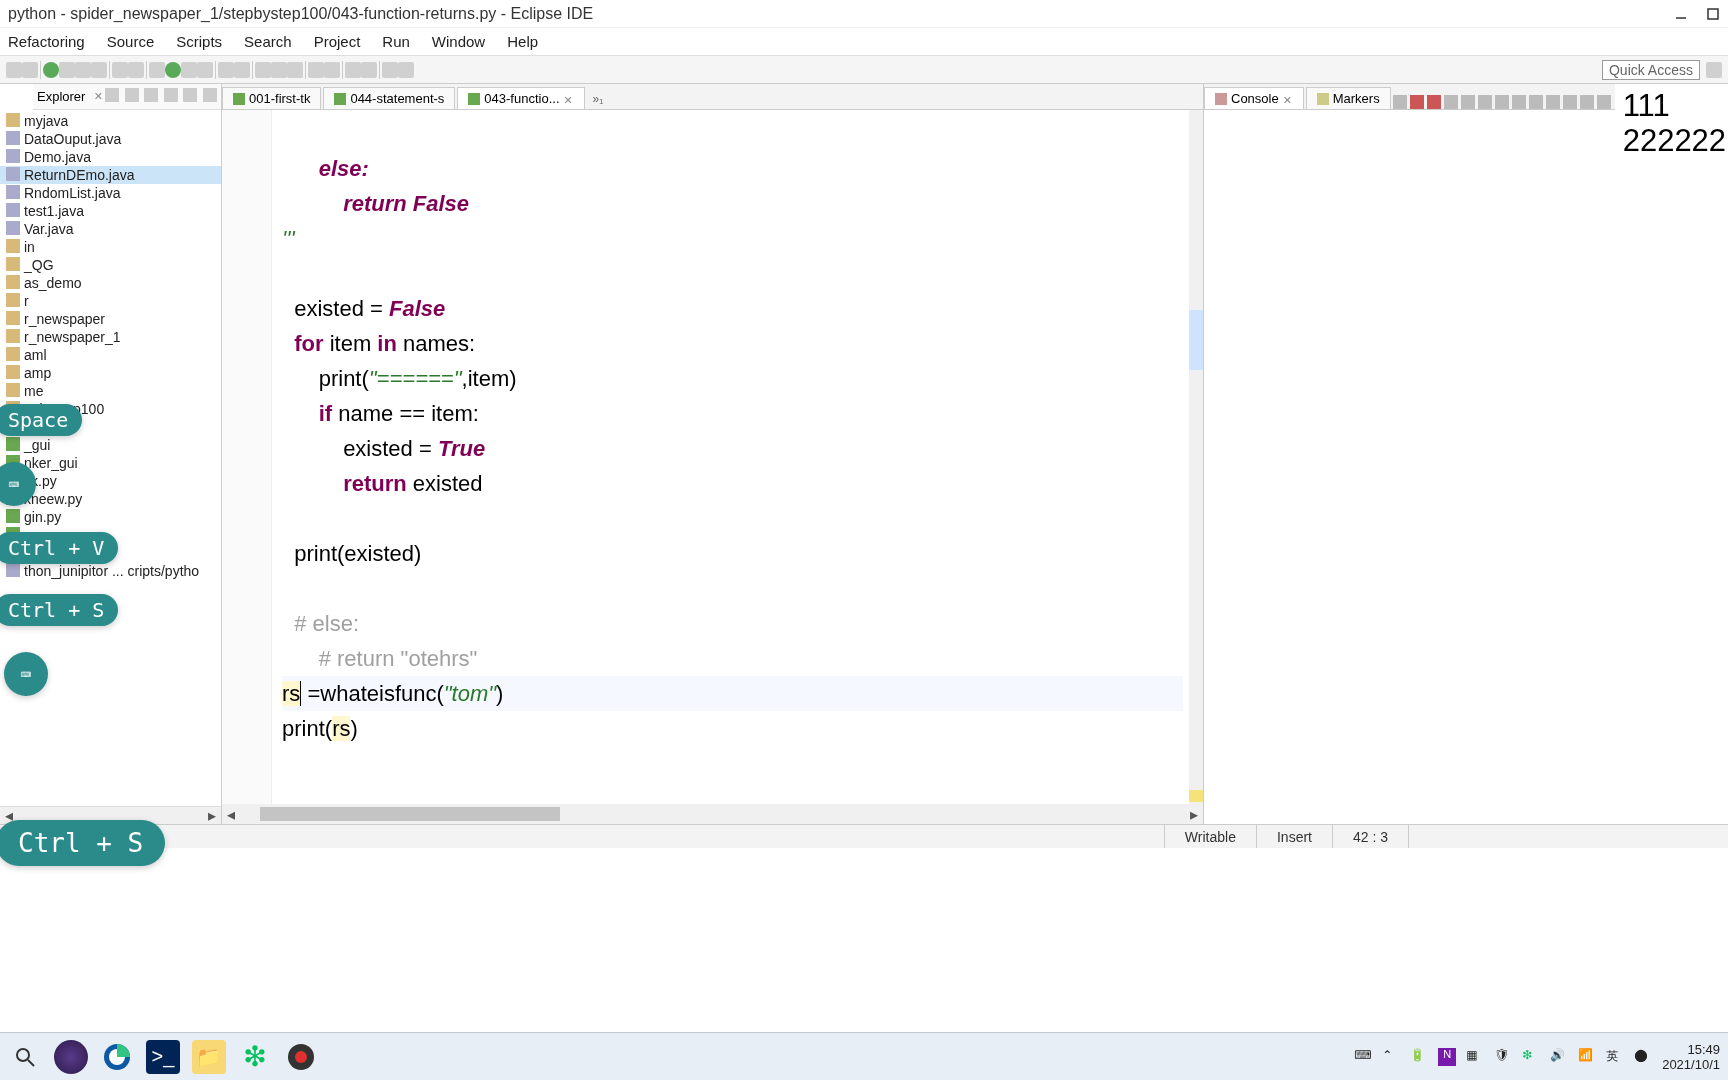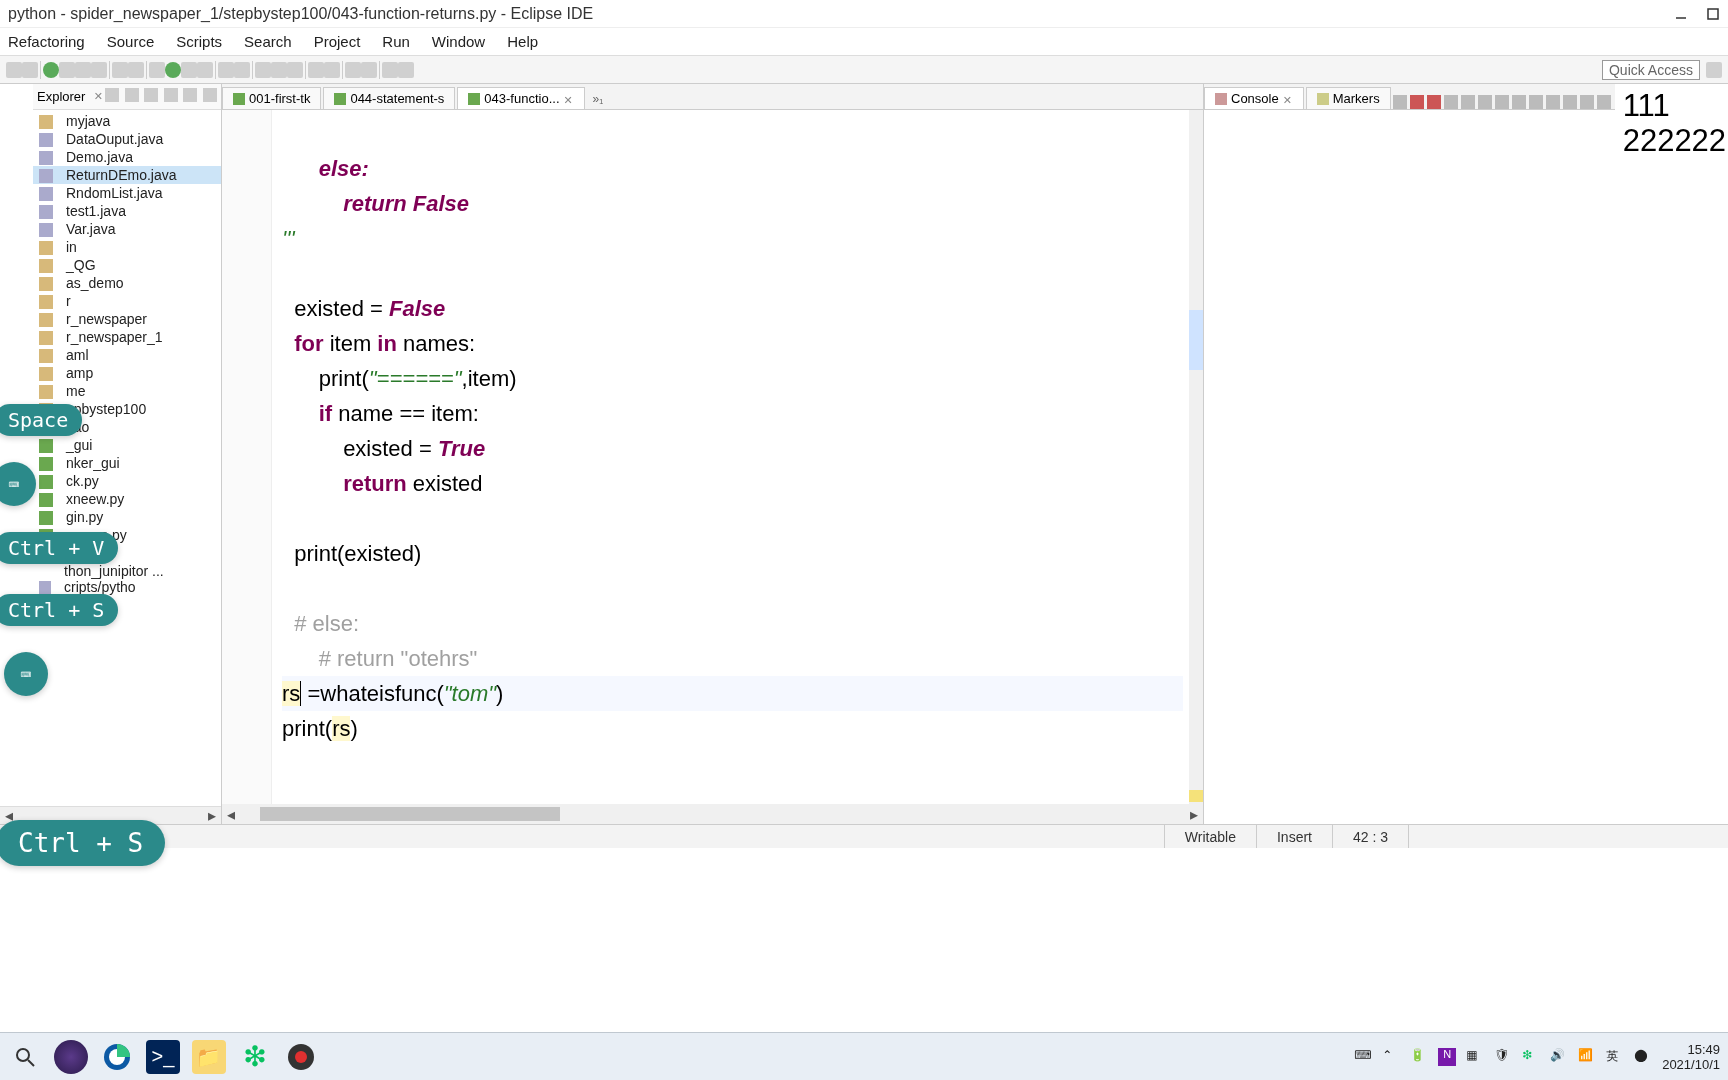--- a/index.html
+++ b/index.html
@@ -18,21 +18,21 @@
 .toolbar .sep { width: 1px; height: 18px; background: #ccc; margin: 0 2px; }
 .quick { margin-left: auto; font-size: 14px; color: #666; border: 1px solid #999; padding: 1px 6px; background: #fff; }
 
 .main { display: flex; height: 740px; }
 .explorer { width: 222px; border-right: 1px solid #ccc; display: flex; flex-direction: column; position: relative; }
 .explorer-header { height: 26px; display: flex; align-items: center; padding: 0 4px; font-size: 13px; border-bottom: 1px solid #ddd; background: #f9f9f9; margin-left: 33px; }
 .explorer-header .eh-title { flex: 1; }
 .explorer-header .eh-icons span { width: 14px; height: 14px; display: inline-block; background: #ccc; margin-left: 2px; }
 
 .tree { flex: 1; overflow: hidden; position: relative; font-size: 14px; color: #222; padding: 2px 0; }
-.tree .item { padding: 1px 6px; display: flex; align-items: flex-end; gap: 13px; margin-left: 33px; }
+.tree .item { padding: 1px 6px; display: flex; align-items: flex-start; gap: 4px; }
 .tree .item.selected { background: #cce4f7; }
 .tree .icon { width: 14px; height: 14px; background: #aac; display: inline-block; }
 .tree .folder-icon { background: #d7b97a; }
 .tree .py-icon { background: #6aa84f; }
 
 .keyhint { position: absolute; background: #2b8a8a; color: #fff; border-radius: 24px; padding: 6px 16px; font-family: "Consolas", monospace; font-size: 22px; box-shadow: 0 2px 6px rgba(0,0,0,.2); z-index: 10; }
 .keyhint.small { font-size: 20px; padding: 4px 14px; }
 .keyhint.big { font-size: 26px; padding: 8px 22px; }
 .keyhint.round { border-radius: 50%; width: 44px; height: 44px; display: flex; align-items: center; justify-content: center; padding:0; font-size:18px; }
 

